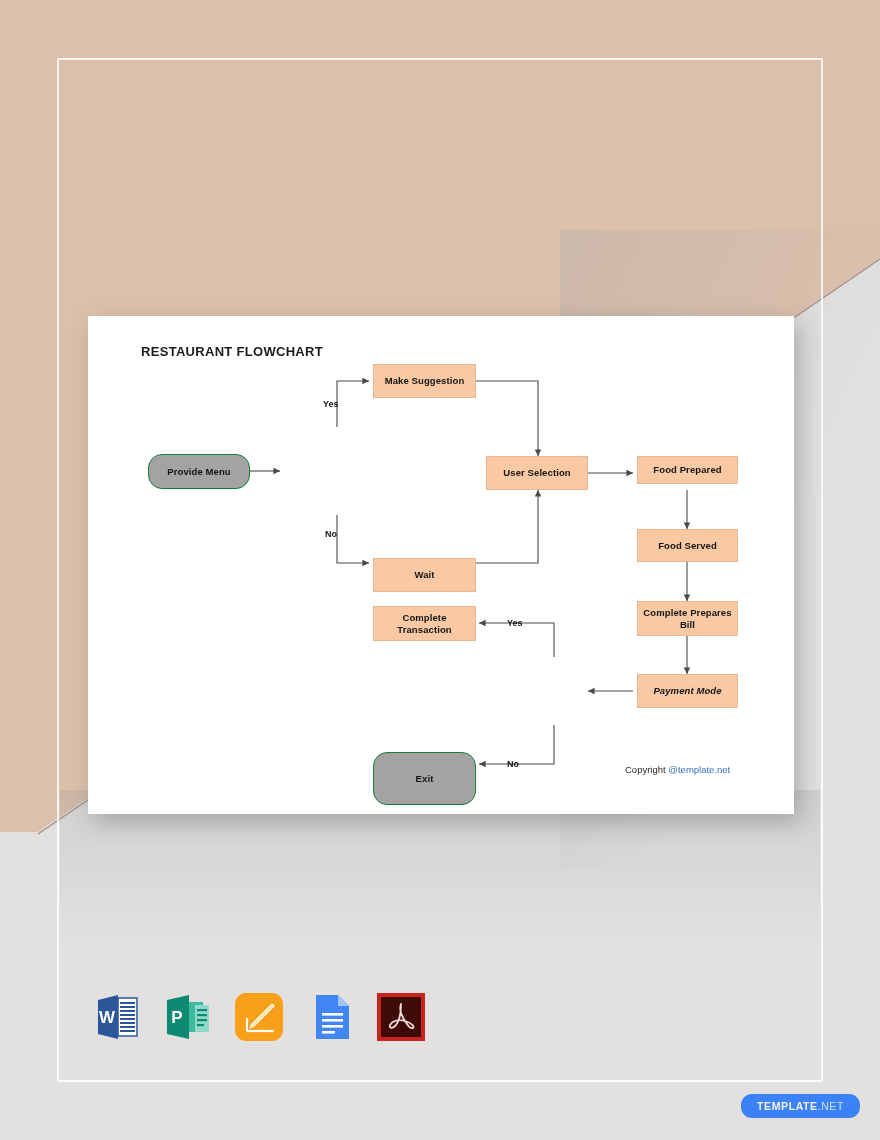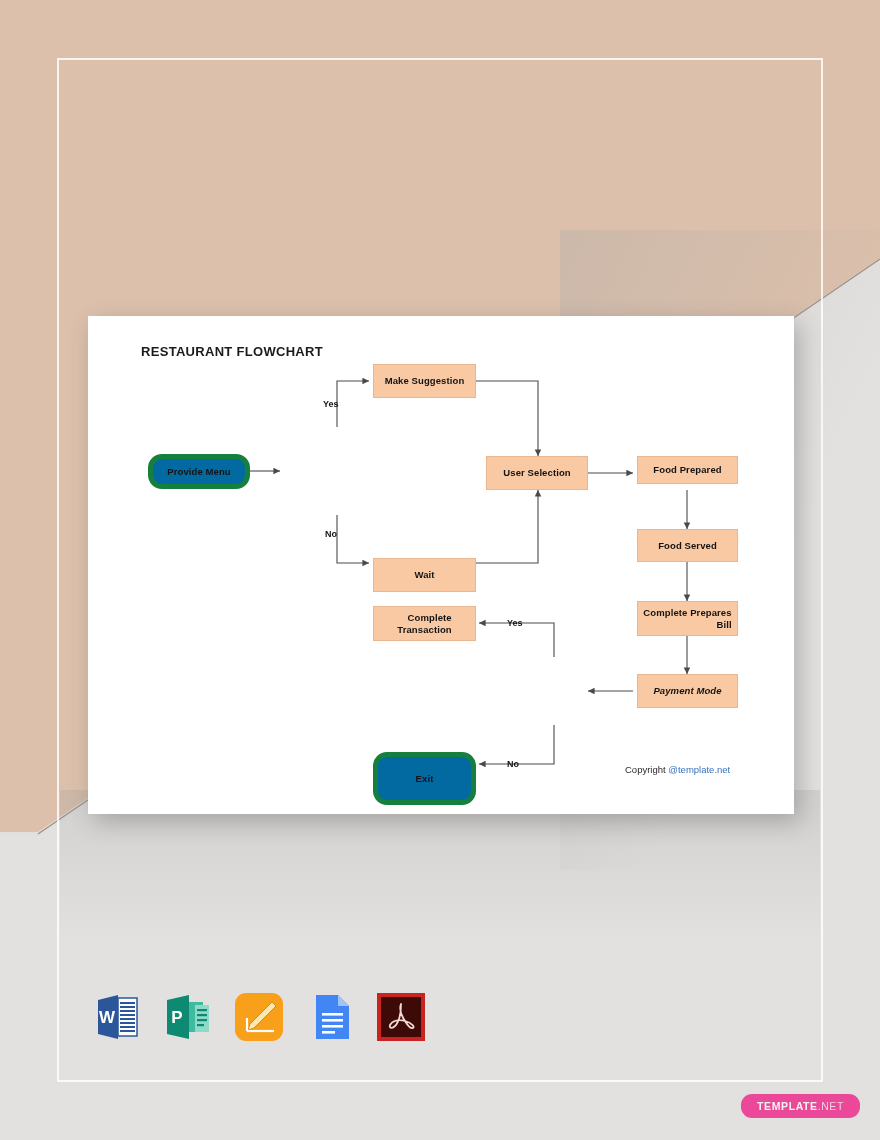--- a/index.html
+++ b/index.html
@@ -65,48 +65,48 @@
     position: absolute; left: 537px; top: 448px;
     font-size: 9.5px; color: #2a2a2a; white-space: nowrap;
   }
   .copyright .link { color: #3a72b8; }
 
   
   .fc { position: absolute; left: 0; top: 0; width: 706px; height: 498px; }
   .node {
     position: absolute;
     display: flex; align-items: center; justify-content: center;
-    text-align: right;
+    text-align: center;
     font-size: 9.5px; font-weight: bold; color: #141414;
     line-height: 1.22;
     letter-spacing: 0.1px;
   }
   .n-rect { background: #f9c9a3; border: 1px solid #e8b78f; }
-  .n-pill { background: #0369a1; border: 5px solid #15803d; border-radius: 14px; }
+  .n-pill { background: #a3a3a3; border: 1px solid #15803d; border-radius: 14px; }
   .n-dia  { background: transparent; }
   .dia-shape {
     position: absolute; inset: 0;
     background: #d3d5c9;
     -webkit-clip-path: polygon(50% 0, 100% 50%, 50% 100%, 0 50%);
     clip-path: polygon(50% 0, 100% 50%, 50% 100%, 0 50%);
   }
   .dia-label { position: relative; z-index: 2; }
   .edge-label {
     position: absolute; font-size: 9px; font-weight: bold;
     color: #141414; white-space: nowrap;
   }
 
   
   .icons-row { position: absolute; left: 88px; top: 988px; display: flex; gap: 13px; }
   .fmt-icon { width: 58px; height: 58px; position: relative; }
 
   
   .tn-badge {
     position: absolute; right: 20px; bottom: 22px;
-    background: #ec4899; color: #f3f2f1;
+    background: #3b82f6; color: #f3f2f1;
     padding: 6px 16px; border-radius: 11px;
     font-size: 10.5px; letter-spacing: 0.6px; white-space: nowrap;
   }
   .tn-badge b { font-weight: bold; }
   .tn-badge span { opacity: 0.82; }
 </style>
 </head>
 <body>
 
 <div id="stage">

